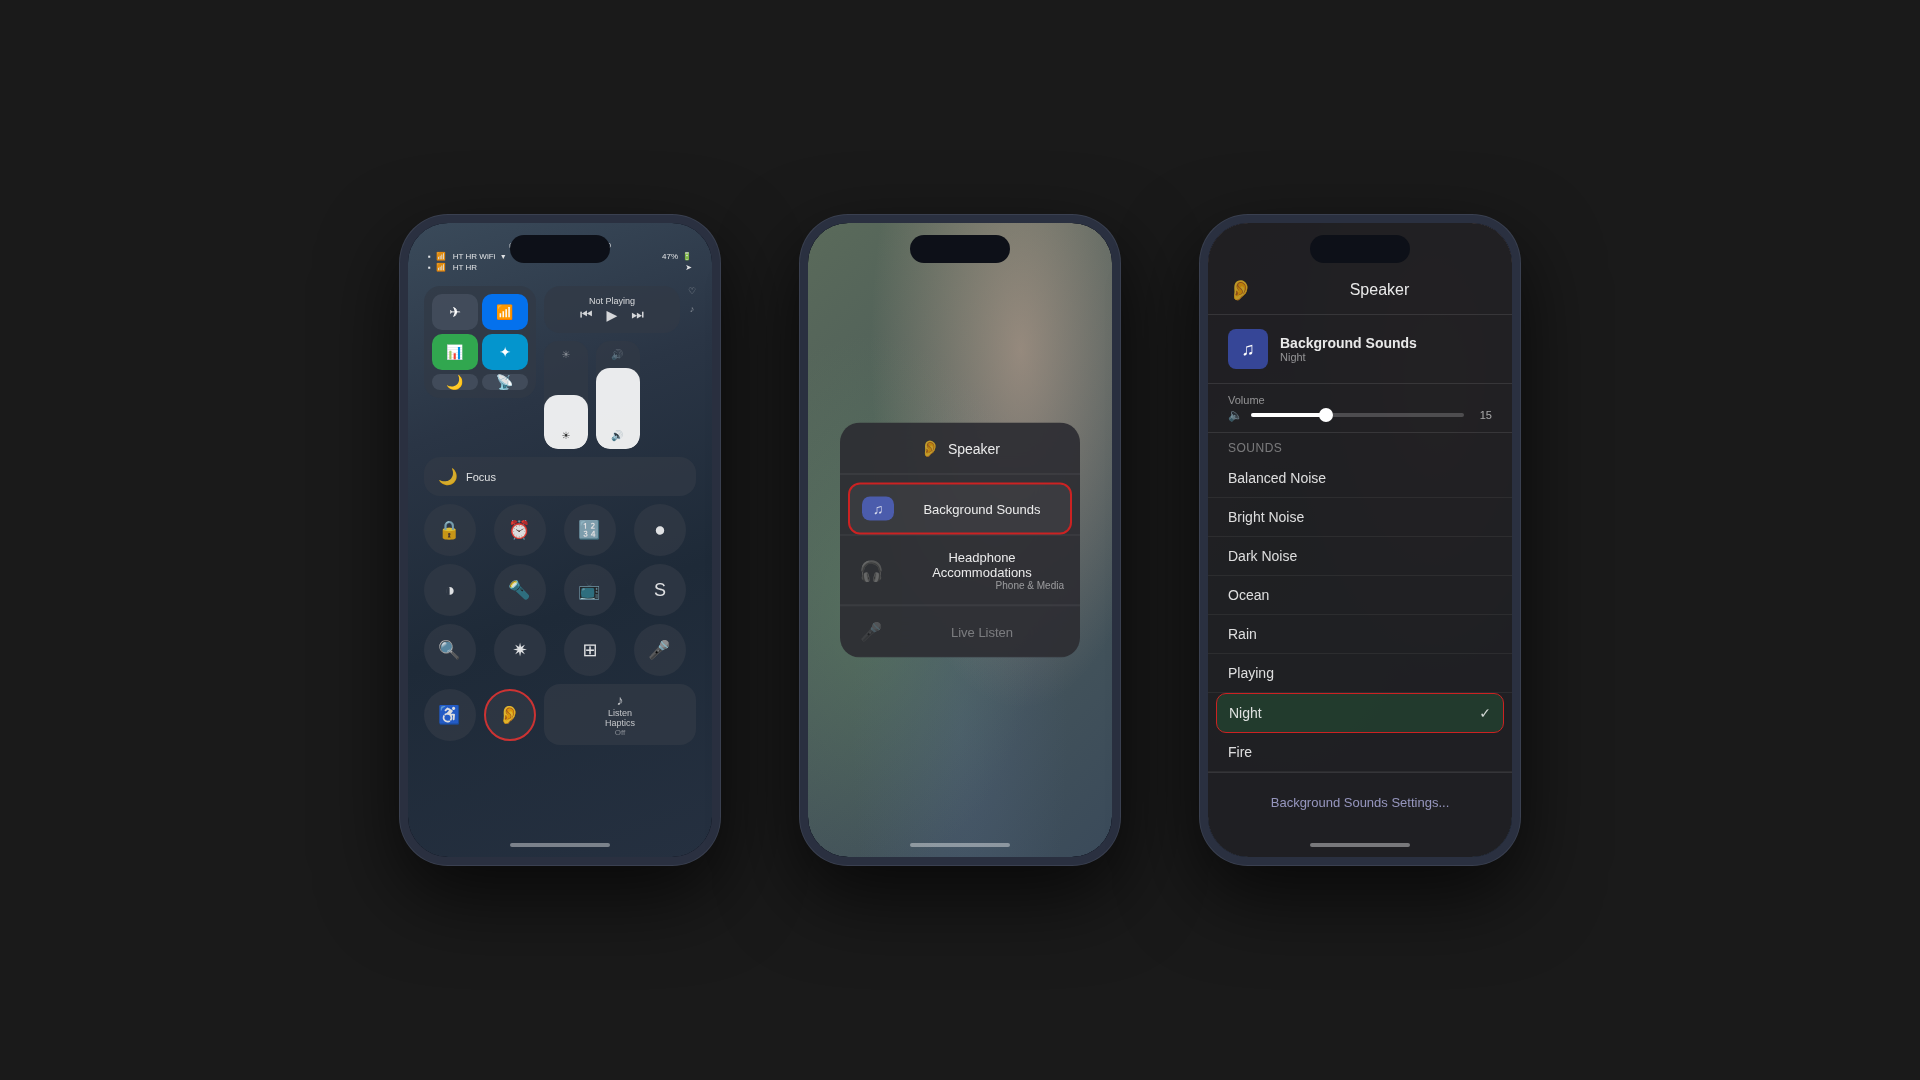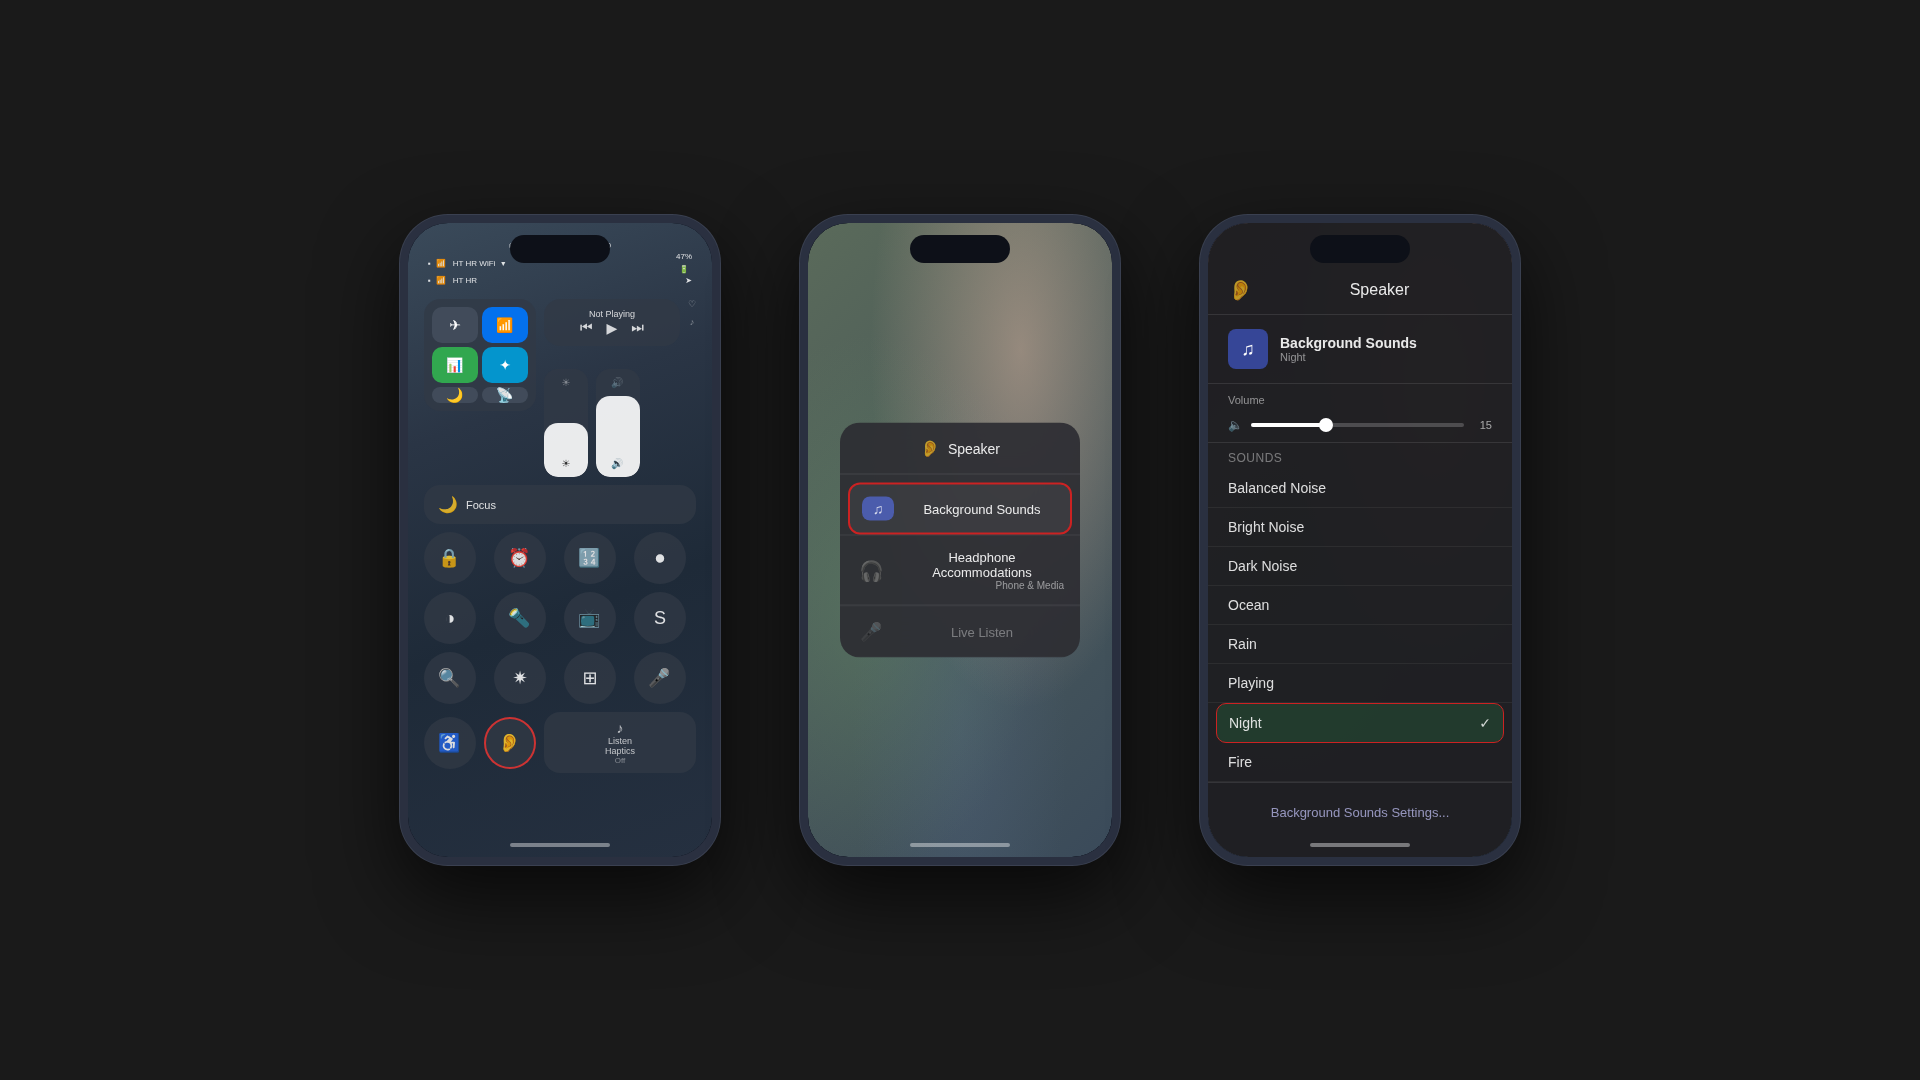--- a/index.html
+++ b/index.html
@@ -393,21 +393,21 @@
     }
 
     .sounds-volume-section {
       padding: 10px 20px;
       border-bottom: 1px solid rgba(255,255,255,0.1);
     }
 
     .sounds-volume-label {
       font-size: 11px;
       color: rgba(255,255,255,0.5);
-      margin-bottom: 12px;
+      margin-bottom: 2px;
     }
 
     .sounds-volume-row {
       display: flex;
       align-items: center;
       gap: 8px;
     }
 
     .vol-icon { font-size: 12px; color: rgba(255,255,255,0.6); }
 
@@ -589,21 +589,21 @@
           <div class="phone1-status">
             <div class="status-top">
               <span>◉</span>
               <span>System Services &amp; LAQO</span>
             </div>
             <div class="status-row">
               <span>▪</span>
               <span>📶</span>
               <span>HT HR WiFi</span>
               <span>▾</span>
-              <span style="margin-left:auto; display:flex; align-items:center; gap:4px;flex-direction:column;">
+              <span style="margin-left:auto; display:flex; align-items:center; gap:4px;">
                 <span>47%</span>
                 <span>🔋</span>
               </span>
             </div>
             <div class="status-row">
               <span>▪</span>
               <span>📶</span>
               <span>HT HR</span>
               <span style="margin-left:auto">
                 <span>➤</span>
@@ -615,21 +615,21 @@
 
             <div class="cc-row">
               <div class="cc-widget-network">
                 <div class="cc-net-item">✈</div>
                 <div class="cc-net-item active">📶</div>
                 <div class="cc-net-item green">📊</div>
                 <div class="cc-net-item blue2">✦</div>
                 <div class="cc-net-item">🌙</div>
                 <div class="cc-net-item">📡</div>
               </div>
-              <div style="flex:1; display:flex; flex-direction:column; gap:23px;">
+              <div style="flex:1; display:flex; flex-direction:column; gap:8px;">
                 <div class="cc-media">
                   <div class="cc-media-text">Not Playing</div>
                   <div class="cc-media-controls">
                     <span>⏮</span>
                     <span>▶</span>
                     <span>⏭</span>
                   </div>
                 </div>
                 <div style="display:flex; gap:8px; flex:1;">
                   <div class="cc-sliders" style="gap:8px; display:flex;">

